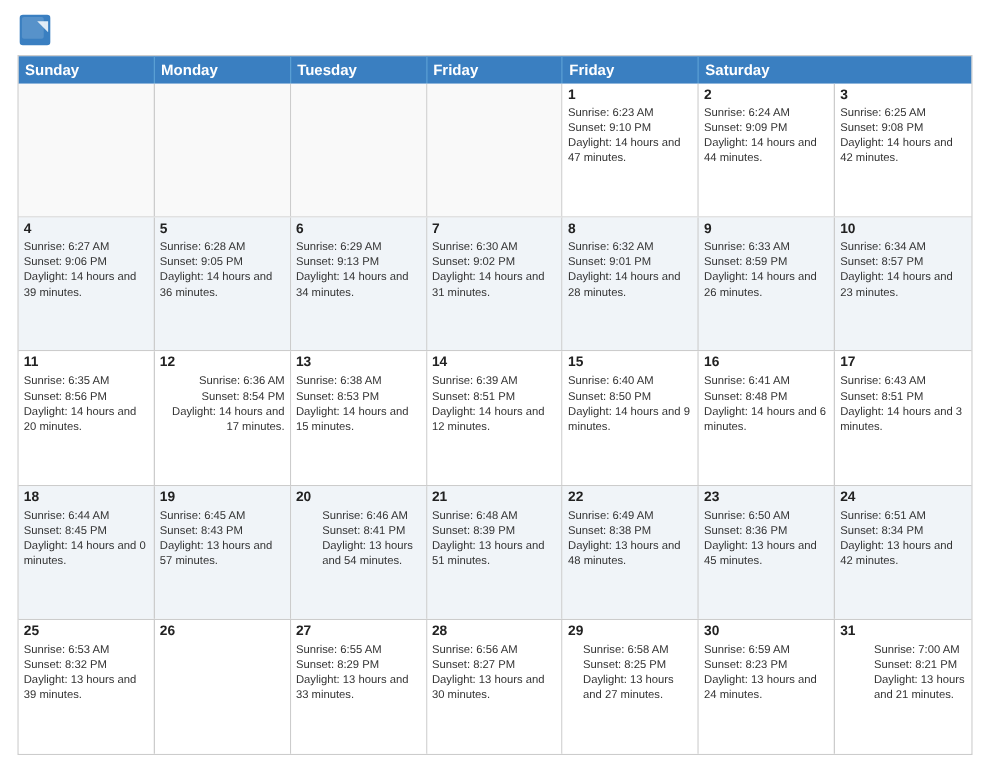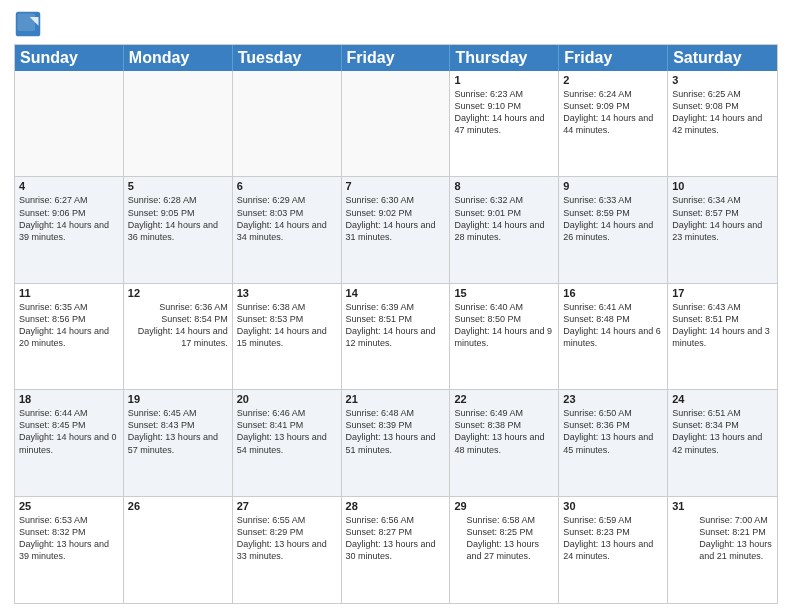--- a/index.html
+++ b/index.html
@@ -61,21 +61,21 @@
       flex-direction: column;
       border: 1px solid #ccc;
     }
     .cal-header {
       display: grid;
       grid-template-columns: repeat(7, 1fr);
       background: #3a7fc1;
     }
     .cal-header-cell {
       color: #fff;
-      font-size: 16px;
+      font-size: 12px;
       font-weight: bold;
       padding: 4px 5px;
       border-right: 1px solid #5a9fd4;
       text-align: left;
     }
     .cal-header-cell:last-child { border-right: none; }
     .cal-body {
       flex: 1;
       display: grid;
       grid-template-rows: repeat(5, 1fr);
@@ -131,21 +131,20 @@
       <div class="location"></div>
     </div>
   </div>
 
   <div class="calendar">
     <div class="cal-header">
     <div class="cal-header-cell">Sunday</div>
         <div class="cal-header-cell">Monday</div>
         <div class="cal-header-cell">Tuesday</div>
         <div class="cal-header-cell">Friday</div>
-        <div class="cal-header-cell">Thursday</div>
         <div class="cal-header-cell">Friday</div>
         <div class="cal-header-cell">Saturday</div>
       </div>
     <div class="cal-body">
     <div class="cal-week">
           <div class="cal-cell empty"></div>
           <div class="cal-cell empty"></div>
           <div class="cal-cell empty"></div>
           <div class="cal-cell empty"></div>
           <div class="cal-cell">
@@ -176,21 +175,21 @@
           </div>
           <div class="cal-cell alt-row">
             <div class="day-number">5</div>
             <div class="cell-info" style="white-space: pre-line;">Sunrise: 6:28 AM
 Sunset: 9:05 PM
 Daylight: 14 hours and 36 minutes.</div>
           </div>
           <div class="cal-cell alt-row">
             <div class="day-number">6</div>
             <div class="cell-info" style="white-space: pre-line;">Sunrise: 6:29 AM
-Sunset: 8:03 PM
+Sunset: 9:13 PM
 Daylight: 14 hours and 34 minutes.</div>
           </div>
           <div class="cal-cell alt-row">
             <div class="day-number">7</div>
             <div class="cell-info" style="white-space: pre-line;">Sunrise: 6:30 AM
 Sunset: 9:02 PM
 Daylight: 14 hours and 31 minutes.</div>
           </div>
           <div class="cal-cell alt-row">
             <div class="day-number">8</div>
@@ -263,21 +262,21 @@
 Daylight: 14 hours and 0 minutes.</div>
           </div>
           <div class="cal-cell alt-row">
             <div class="day-number">19</div>
             <div class="cell-info" style="white-space: pre-line;">Sunrise: 6:45 AM
 Sunset: 8:43 PM
 Daylight: 13 hours and 57 minutes.</div>
           </div>
           <div class="cal-cell alt-row">
             <div class="day-number">20</div>
-            <div class="cell-info" style="white-space: pre-line;">Sunrise: 6:46 AM
+            <div class="cell-info" style="white-space: pre-line; margin-left: 21px;">Sunrise: 6:46 AM
 Sunset: 8:41 PM
 Daylight: 13 hours and 54 minutes.</div>
           </div>
           <div class="cal-cell alt-row">
             <div class="day-number">21</div>
             <div class="cell-info" style="white-space: pre-line;">Sunrise: 6:48 AM
 Sunset: 8:39 PM
 Daylight: 13 hours and 51 minutes.</div>
           </div>
           <div class="cal-cell alt-row">

